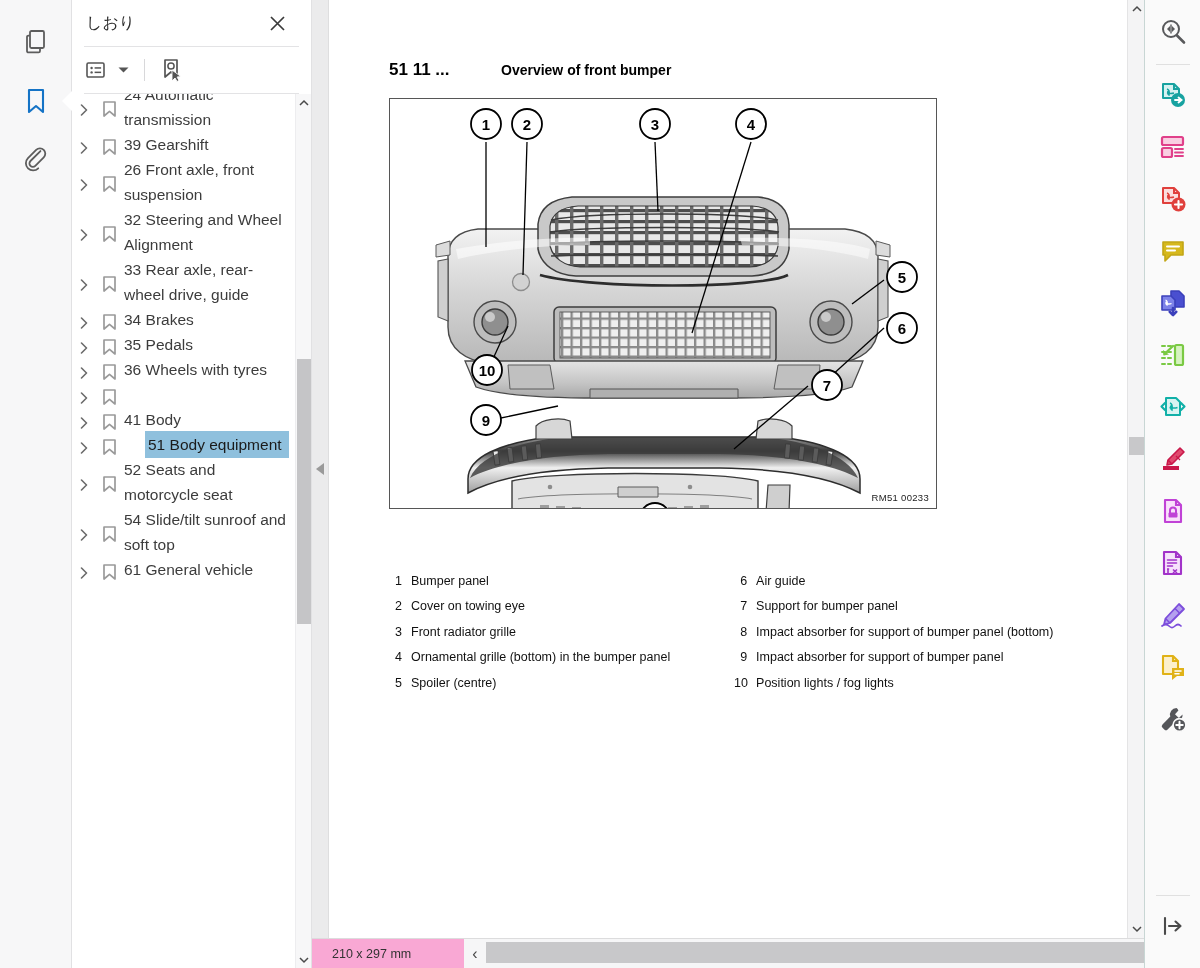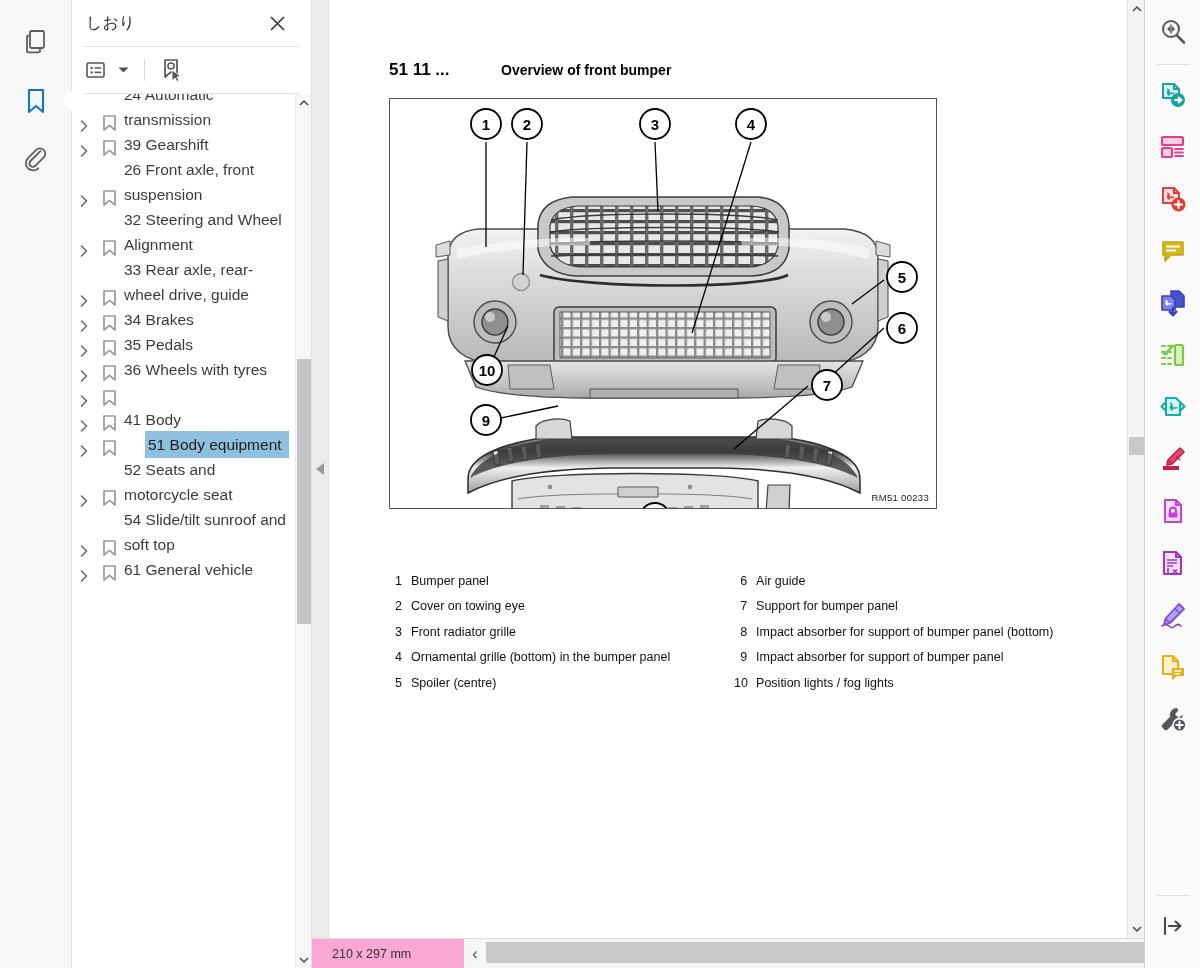--- a/index.html
+++ b/index.html
@@ -107,21 +107,21 @@
     overflow: hidden;
   }
   .bm-list {
     position: absolute;
     top: 0; left: 0;
     width: 224px;
     padding-top: 0px;
   }
   .bm-item {
     display: flex;
-    align-items: flex-end;
+    align-items: center;
     padding: 0px 0 0px 0;
     min-height: 25px;
     cursor: pointer;
   }
   .bm-caret {
     width: 24px;
     flex: 0 0 24px;
     padding-top: 6px;
     display: flex;
     justify-content: center;

